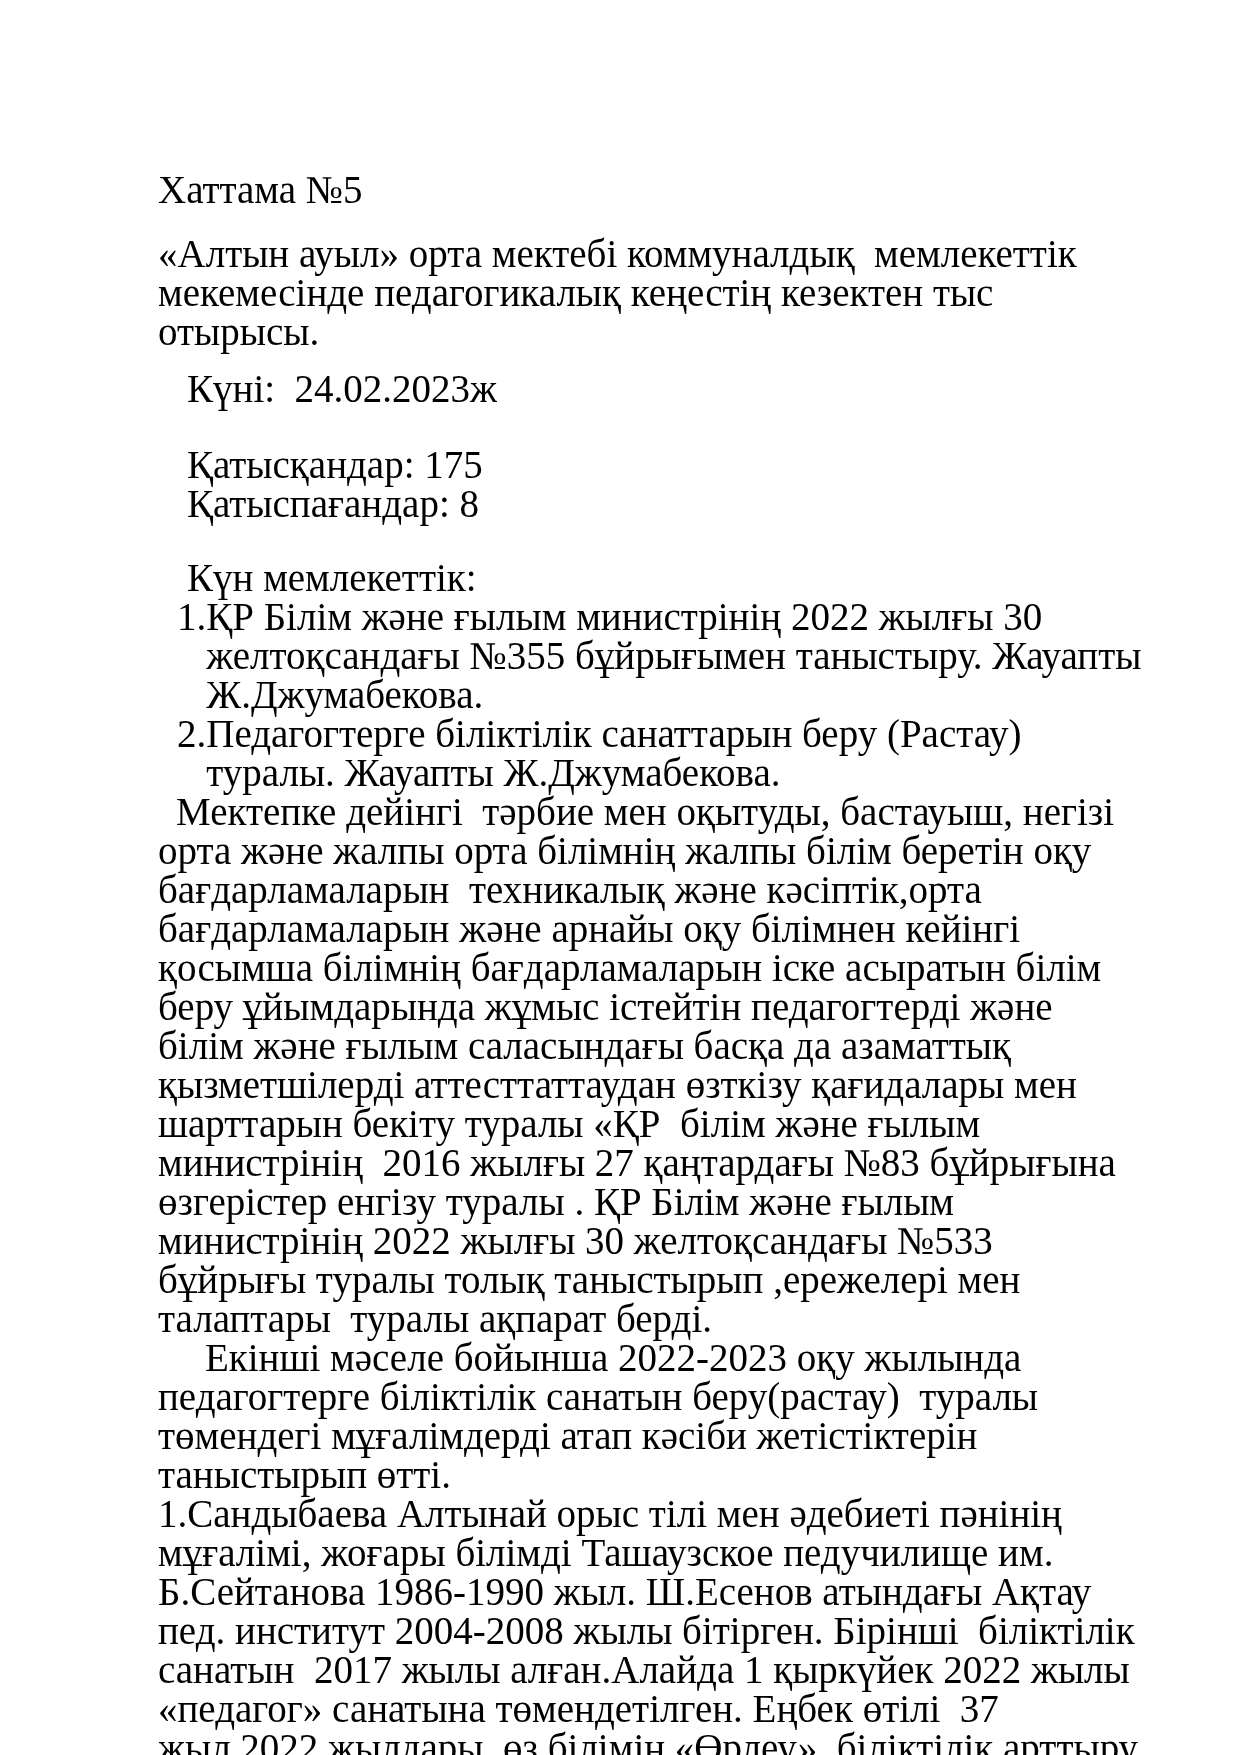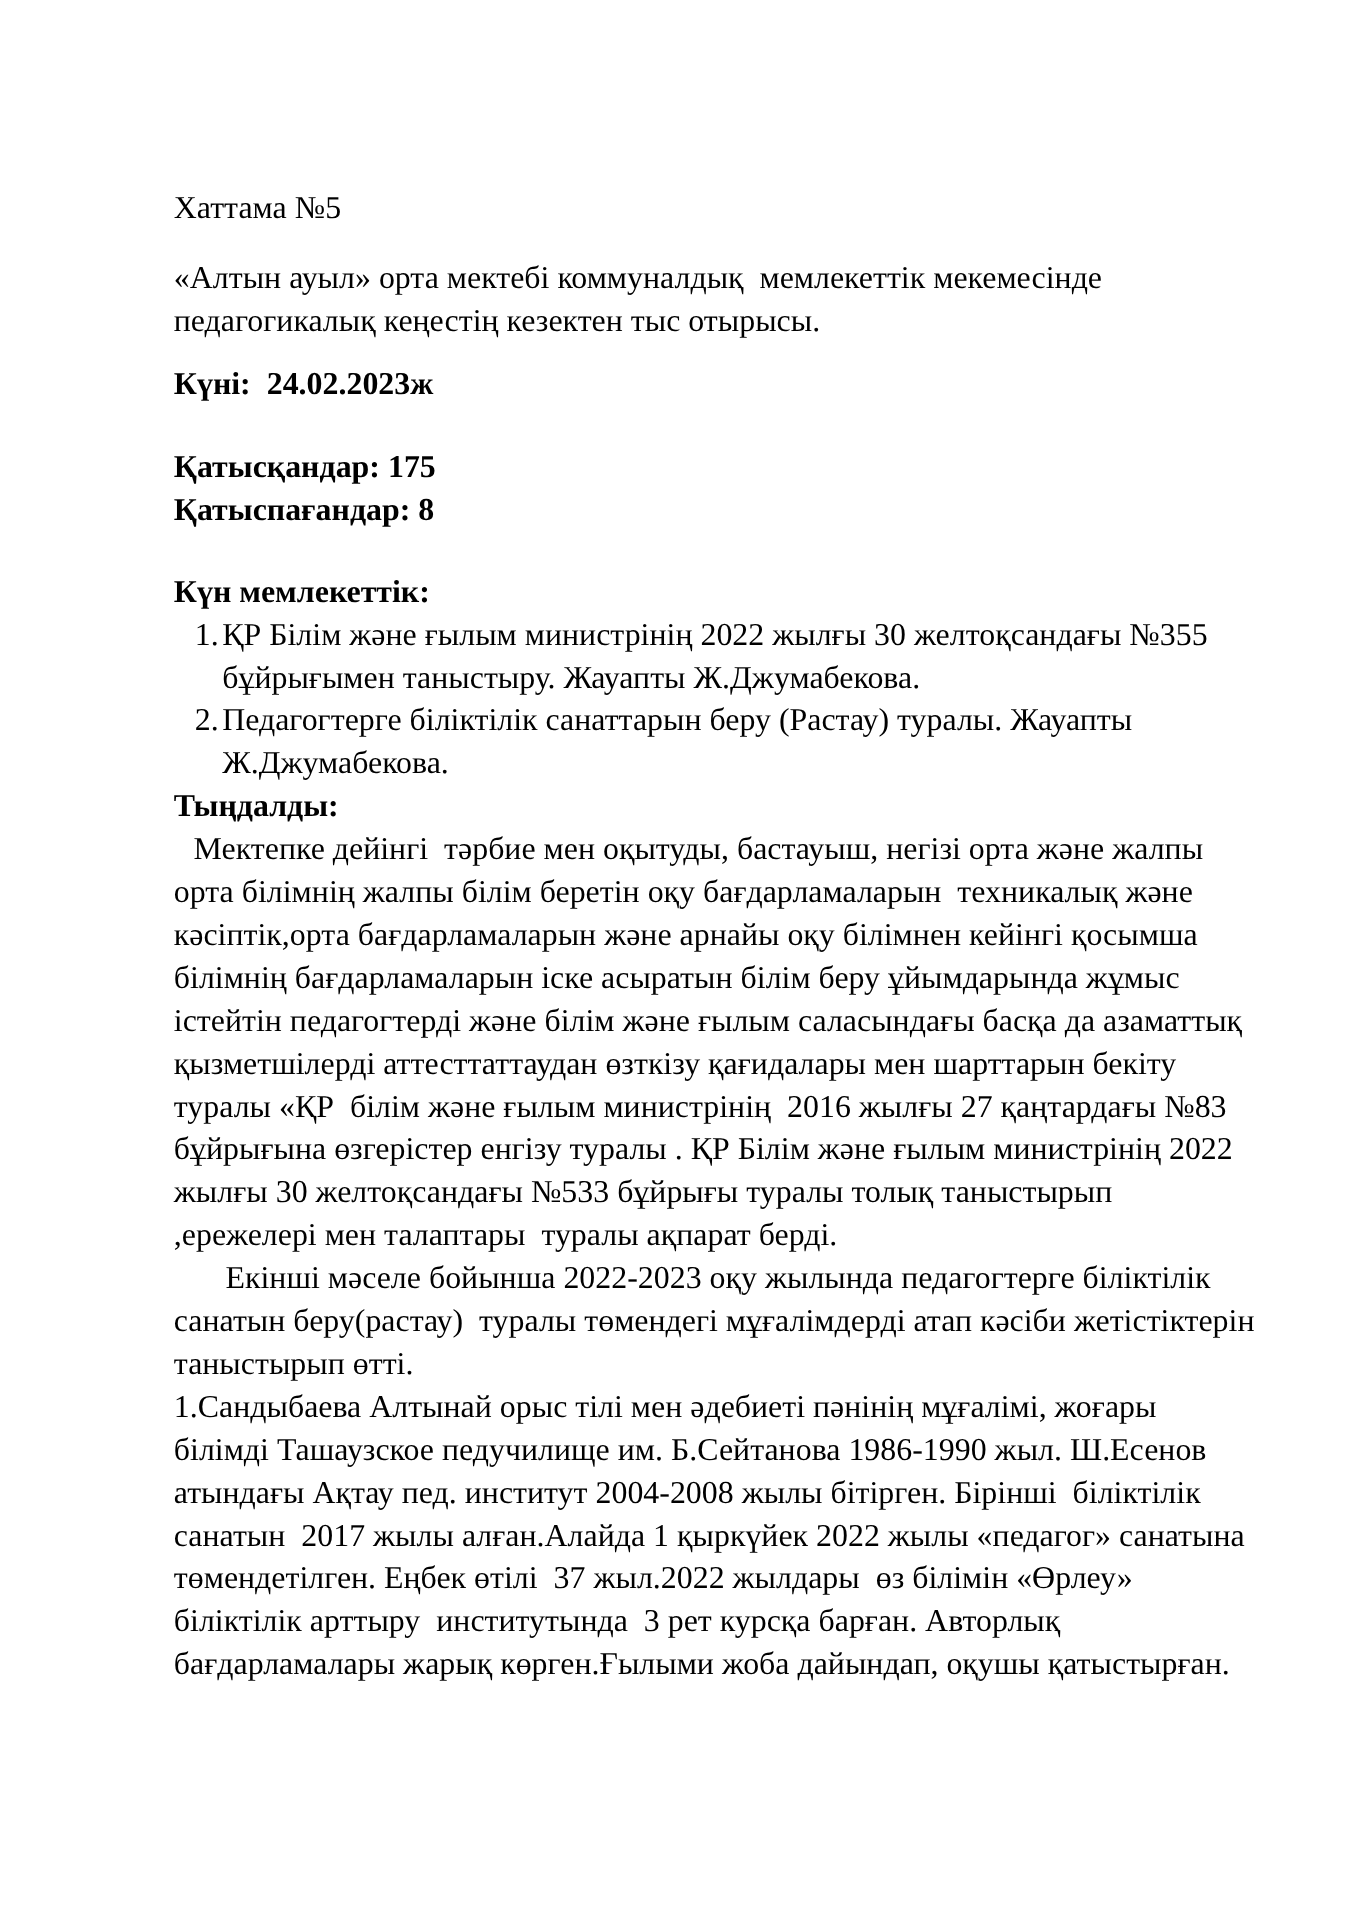--- a/index.html
+++ b/index.html
@@ -8,30 +8,30 @@
     background: #ffffff;
   }
   .page {
     position: relative;
     box-sizing: border-box;
     width: 1241px;
     height: 1755px;
     background: #ffffff;
     color: #000000;
     font-family: "Liberation Serif", "DejaVu Serif", serif;
-    font-size: 29px;
+    font-size: 39px;
     line-height: 39px;
     padding: 170px 96px 0 158px;
     overflow: hidden;
   }
   .line, .para {
     margin: 0;
     white-space: pre-wrap;
   }
-  .bold { font-weight: bold; }
+  .bold { font-weight: normal; margin-left: 29px; }
   .intro          { margin-top: 25px; }
   .date-line      { margin-top: 18px; }
   .attended-line  { margin-top: 37px; }
   .agenda-heading { margin-top: 35px; }
   .indent-lg { text-indent: 47px; }
   .indent-sm { text-indent: 18px; }
   .agenda { margin: 0; }
   .agenda-item { display: flex; }
   .agenda-item .num {
     flex: 0 0 25px;
@@ -63,19 +63,18 @@
     <div class="agenda-item">
       <span class="num">1.</span>
       <span class="agenda-text">ҚР Білім және ғылым министрінің 2022 жылғы 30 желтоқсандағы №355 бұйрығымен таныстыру. Жауапты Ж.Джумабекова.</span>
     </div>
     <div class="agenda-item">
       <span class="num">2.</span>
       <span class="agenda-text">Педагогтерге біліктілік санаттарын беру (Растау) туралы. Жауапты Ж.Джумабекова.</span>
     </div>
   </div>
 
-  <p class="line bold">Тыңдалды:</p>
 
   <p class="para indent-sm">Мектепке дейінгі  тәрбие мен оқытуды, бастауыш, негізі орта және жалпы орта білімнің жалпы білім беретін оқу бағдарламаларын  техникалық және кәсіптік,орта бағдарламаларын және арнайы оқу білімнен кейінгі қосымша білімнің бағдарламаларын іске асыратын білім беру ұйымдарында жұмыс істейтін педагогтерді және білім және ғылым саласындағы басқа да азаматтық қызметшілерді аттесттаттаудан өзткізу қағидалары мен шарттарын бекіту туралы «ҚР  білім және ғылым министрінің  2016 жылғы 27 қаңтардағы №83 бұйрығына өзгерістер енгізу туралы . ҚР Білім және ғылым министрінің 2022 жылғы 30 желтоқсандағы №533 бұйрығы туралы толық таныстырып ,ережелері мен талаптары  туралы ақпарат берді.</p>
   <p class="para indent-lg">Екінші мәселе бойынша 2022-2023 оқу жылында педагогтерге біліктілік санатын беру(растау)  туралы төмендегі мұғалімдерді атап кәсіби жетістіктерін таныстырып өтті.</p>
   <p class="para">1.Сандыбаева Алтынай орыс тілі мен әдебиеті пәнінің мұғалімі, жоғары білімді Ташаузское педучилище им. Б.Сейтанова 1986-1990 жыл. Ш.Есенов атындағы Ақтау пед. институт 2004-2008 жылы бітірген. Бірінші  біліктілік санатын  2017 жылы алған.Алайда 1 қыркүйек 2022 жылы «педагог» санатына төмендетілген. Еңбек өтілі  37 жыл.2022 жылдары  өз білімін «Өрлеу»  біліктілік арттыру  институтында  3 рет курсқа барған. Авторлық бағдарламалары жарық көрген.Ғылыми жоба дайындап, оқушы қатыстырған.</p>
 
 </div>
 
 </body></html>

